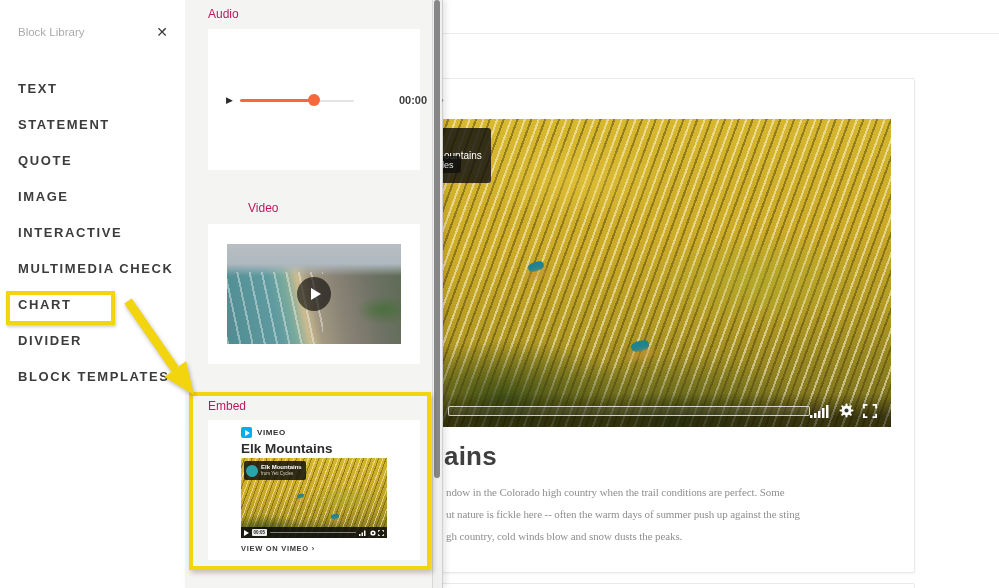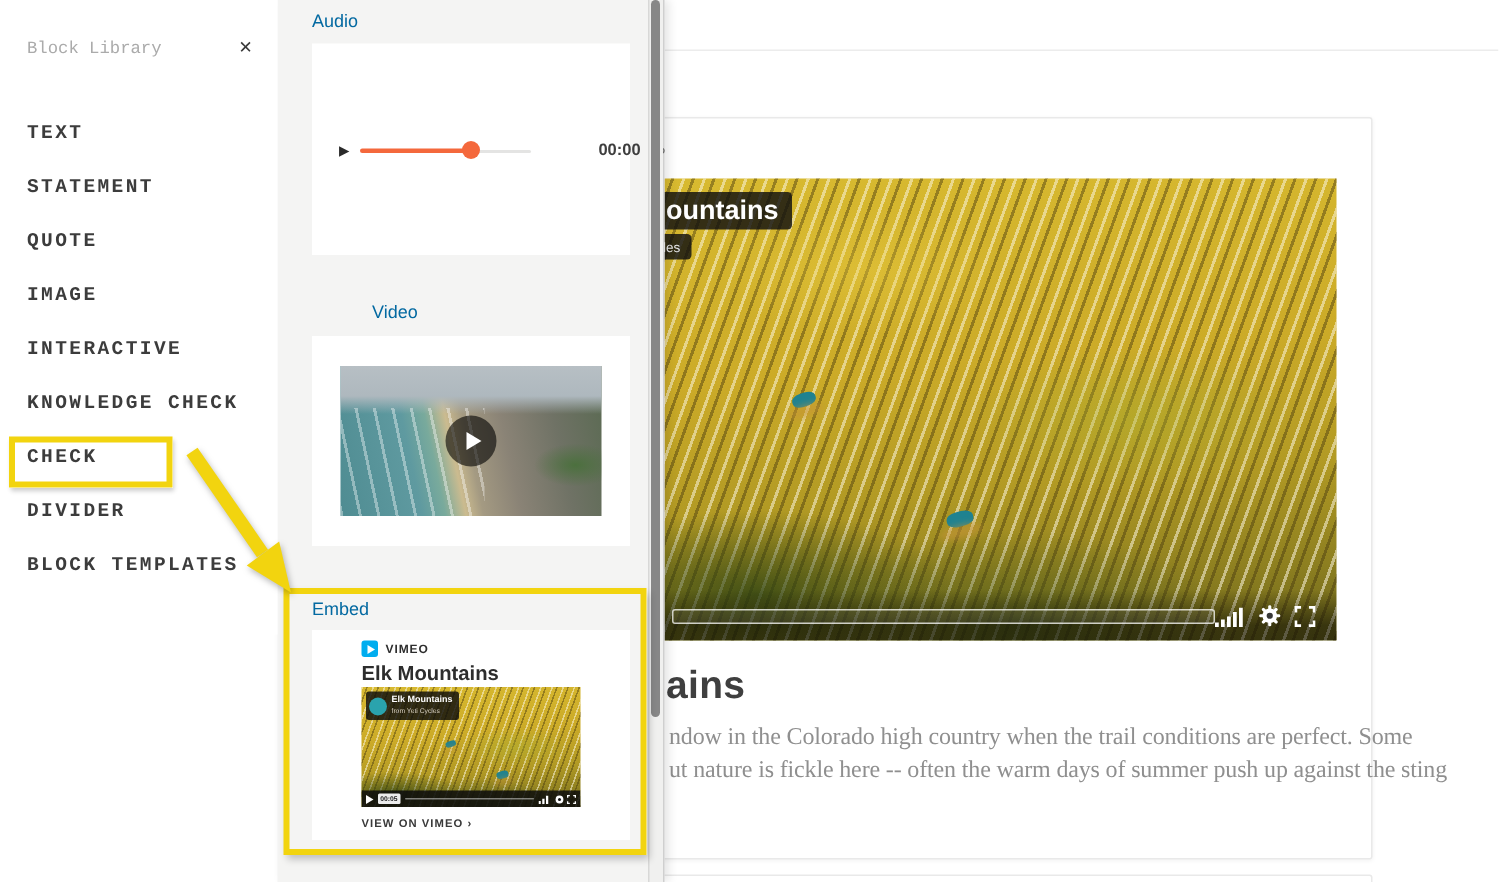--- a/index.html
+++ b/index.html
@@ -44,47 +44,47 @@
   }
   .biker{position:absolute;background:#1f8290;border-radius:40%;}
   .biker::after{
     content:"";position:absolute;left:-40%;top:90%;width:160%;height:90%;
     background:rgba(198,148,56,0.55);border-radius:50%;filter:blur(2px);
   }
   .vo-badge{
     position:absolute;background:rgba(16,16,16,0.82);color:#fff;border-radius:3px;
     display:flex;align-items:center;white-space:nowrap;
   }
-  .vo-badge.title{left:-6px;top:9px;height:23px;padding:1px 9px;font-size:18px;font-weight:bold;}
+  .vo-badge.title{left:-6px;top:9px;height:23px;padding:16px 9px;font-size:10px;font-weight:normal;}
   .vo-badge.byline{left:-6px;top:37px;height:17px;padding:0 7px;font-size:9px;color:#e8e8e8;}
   .vid-bar{
     position:absolute;left:0;right:0;bottom:0;height:34px;
     background:linear-gradient(180deg, rgba(0,0,0,0) 0%, rgba(0,0,0,0.5) 70%);
   }
   .vid-track{
     position:absolute;left:7px;top:13px;width:362px;height:10px;
     border:1px solid rgba(255,255,255,0.75);border-radius:2px;
     background:rgba(255,255,255,0.08);box-sizing:border-box;
   }
   .vid-icons{position:absolute;right:14px;top:10px;display:flex;align-items:flex-end;gap:9px;}
   .main-heading{
     position:absolute;left:444px;top:441px;font-size:26px;font-weight:bold;color:#3f3f3f;
     letter-spacing:0.2px;
   }
   .para{position:absolute;left:446px;top:481px;font-family:"Liberation Serif",serif;
-    font-size:16px;line-height:22px;color:#8f8f8f;letter-spacing:-0.1px;}
+    font-size:11px;line-height:22px;color:#8f8f8f;letter-spacing:-0.1px;}
   .para div{white-space:nowrap;}
 
   
   .panel{
     position:absolute;left:185px;top:0;width:258px;height:588px;z-index:4;
     background:#f4f4f3;border-right:1px solid #cfcfcf;box-sizing:border-box;
     box-shadow:3px 0 6px rgba(0,0,0,0.10);
   }
-  .sec-label{position:absolute;left:23px;font-size:12px;color:#0369a1;}
+  .sec-label{position:absolute;left:23px;font-size:12px;color:#be185d;}
   .p-card{position:absolute;left:23px;width:212px;background:#fff;}
   
   .audio-card{top:29px;height:141px;}
   .audio-player{position:absolute;left:0;right:0;top:63px;height:16px;display:flex;align-items:center;padding:0 18px;box-sizing:border-box;}
   .audio-play{font-size:9px;color:#2a2a2a;line-height:1;}
   .audio-trackwrap{position:relative;height:12px;flex:0 0 114px;margin-left:7px;}
   .audio-played{position:absolute;left:0;top:5px;width:74px;height:3px;background:#f4683c;border-radius:2px;}
   .audio-rest{position:absolute;left:74px;top:5.5px;width:40px;height:2px;background:#e4e4e3;border-radius:2px;}
   .audio-knob{position:absolute;left:68px;top:0;width:12px;height:12px;border-radius:50%;background:#f4683c;}
   .audio-time{font-size:11px;font-weight:bold;color:#3e3e3e;margin-left:9px;padding-left:36px;}
@@ -133,21 +133,21 @@
   .et-icons{display:flex;align-items:flex-end;gap:2.5px;}
   .embed-link{
     position:absolute;left:33px;top:124px;font-size:7.5px;font-weight:bold;
     letter-spacing:0.7px;color:#3a3a3a;cursor:pointer;
   }
   
   .p-scrolltrack{position:absolute;right:0;top:0;width:10px;height:588px;background:#f0f0ef;border-left:1px solid #d8d8d7;box-sizing:border-box;}
   .p-scrollthumb{position:absolute;left:1px;top:0;width:6px;height:478px;background:#878787;border-radius:3px;}
 
   
-  .sidebar{position:absolute;left:0;top:0;width:185px;height:423px;background:#fff;z-index:5;font-family:Liberation Mono, monospace;}
+  .sidebar{position:absolute;left:0;top:0;width:185px;height:423px;background:#fff;z-index:5;}
   .sb-header{position:absolute;left:18px;top:25px;width:150px;display:flex;justify-content:space-between;align-items:center;}
   .sb-title{font-size:11.5px;color:#ababab;}
   .sb-close{font-size:14px;color:#3a3a3a;cursor:pointer;line-height:1;}
   .sb-nav{position:absolute;left:0;right:0;top:71px;}
   .sb-item{
     height:36px;line-height:36px;padding-left:18px;font-size:13px;font-weight:bold;
     letter-spacing:1.6px;color:#3c3c3c;cursor:pointer;white-space:nowrap;
   }
   .sb-item.selected{background:#f3f3f2;}
   .mm-box{
@@ -208,20 +208,21 @@
           <path d="M1,5 V1 H5 M11,1 H15 V5 M15,11 V15 H11 M5,15 H1 V11" stroke="#fff" stroke-width="2.2" fill="none"></path>
         </svg>
       </div>
     </div>
   </div>
 
   <div class="main-heading">ains</div>
   <div class="para">
     <div>ndow in the Colorado high country when the trail conditions are perfect. Some</div>
     <div>ut nature is fickle here -- often the warm days of summer push up against the sting</div>
+    <div>gh country, cold winds blow and snow dusts the peaks.</div>
   </div>
 
   <div class="next-card"></div>
 </div>
 
 <div class="panel">
 
   <div class="sec-label" style="top:7px;">Audio</div>
   <div class="p-card audio-card">
     <div class="audio-player">
@@ -305,22 +306,22 @@
   <div class="sb-header">
     <span class="sb-title">Block Library</span>
     <span class="sb-close">✕</span>
   </div>
   <div class="sb-nav">
     <div class="sb-item">TEXT</div>
     <div class="sb-item">STATEMENT</div>
     <div class="sb-item">QUOTE</div>
     <div class="sb-item">IMAGE</div>
     <div class="sb-item">INTERACTIVE</div>
-    <div class="sb-item">KNOWLEDGE CHECK</div>
-    <div class="sb-item">CHECK</div>
+    <div class="sb-item">MULTIMEDIA CHECK</div>
+    <div class="sb-item">CHART</div>
     <div class="sb-item">DIVIDER</div>
     <div class="sb-item">BLOCK TEMPLATES</div>
   </div>
   <div class="mm-box"></div>
 </div>
 
 <div class="embed-hl"></div>
 <svg class="arrow-svg" width="95" height="110">
   <line x1="16" y1="8" x2="63" y2="76" stroke="#f2d40f" stroke-width="9"></line>
   <polygon points="82,102 52.5,84 74.1,68" fill="#f2d40f"></polygon>

